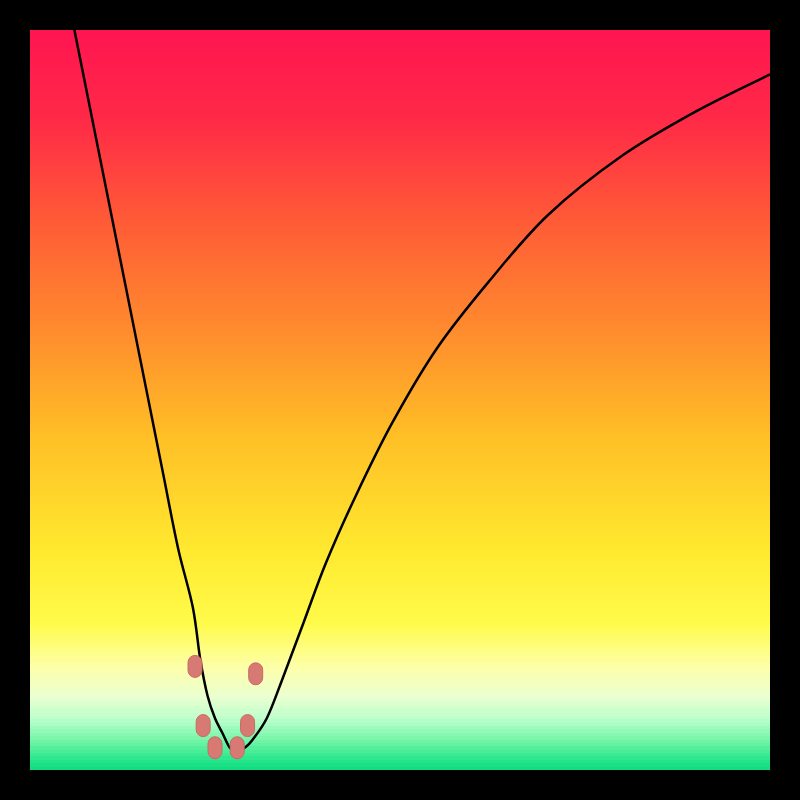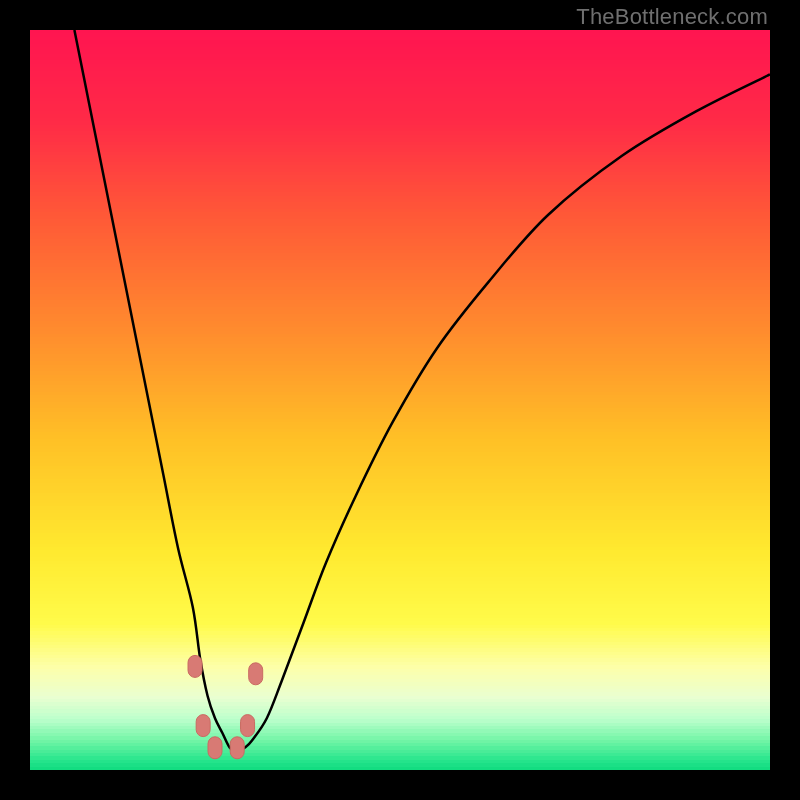--- a/index.html
+++ b/index.html
@@ -53,21 +53,20 @@
   .marker {
     fill: #d87a74;
     stroke: #c96a62;
     stroke-width: 1;
   }
 </style>
 </head>
 <body>
 
 <div class="frame">
-  <div class="watermark">TheBottleneck.com</div>
   <div class="plot-area">
     <div class="gradient" id="gradient">
         <div class="grad-seg" style="top: 0px; height: 4.36364px; background: rgb(255, 21, 80);"></div>
         <div class="grad-seg" style="top: 3.379px; height: 4.36364px; background: rgb(255, 22, 80);"></div>
         <div class="grad-seg" style="top: 6.75799px; height: 4.36364px; background: rgb(255, 23, 79);"></div>
         <div class="grad-seg" style="top: 10.137px; height: 4.36364px; background: rgb(255, 23, 79);"></div>
         <div class="grad-seg" style="top: 13.516px; height: 4.36364px; background: rgb(255, 24, 79);"></div>
         <div class="grad-seg" style="top: 16.895px; height: 4.36364px; background: rgb(255, 25, 78);"></div>
         <div class="grad-seg" style="top: 20.274px; height: 4.36364px; background: rgb(255, 26, 78);"></div>
         <div class="grad-seg" style="top: 23.653px; height: 4.36364px; background: rgb(255, 27, 78);"></div>

